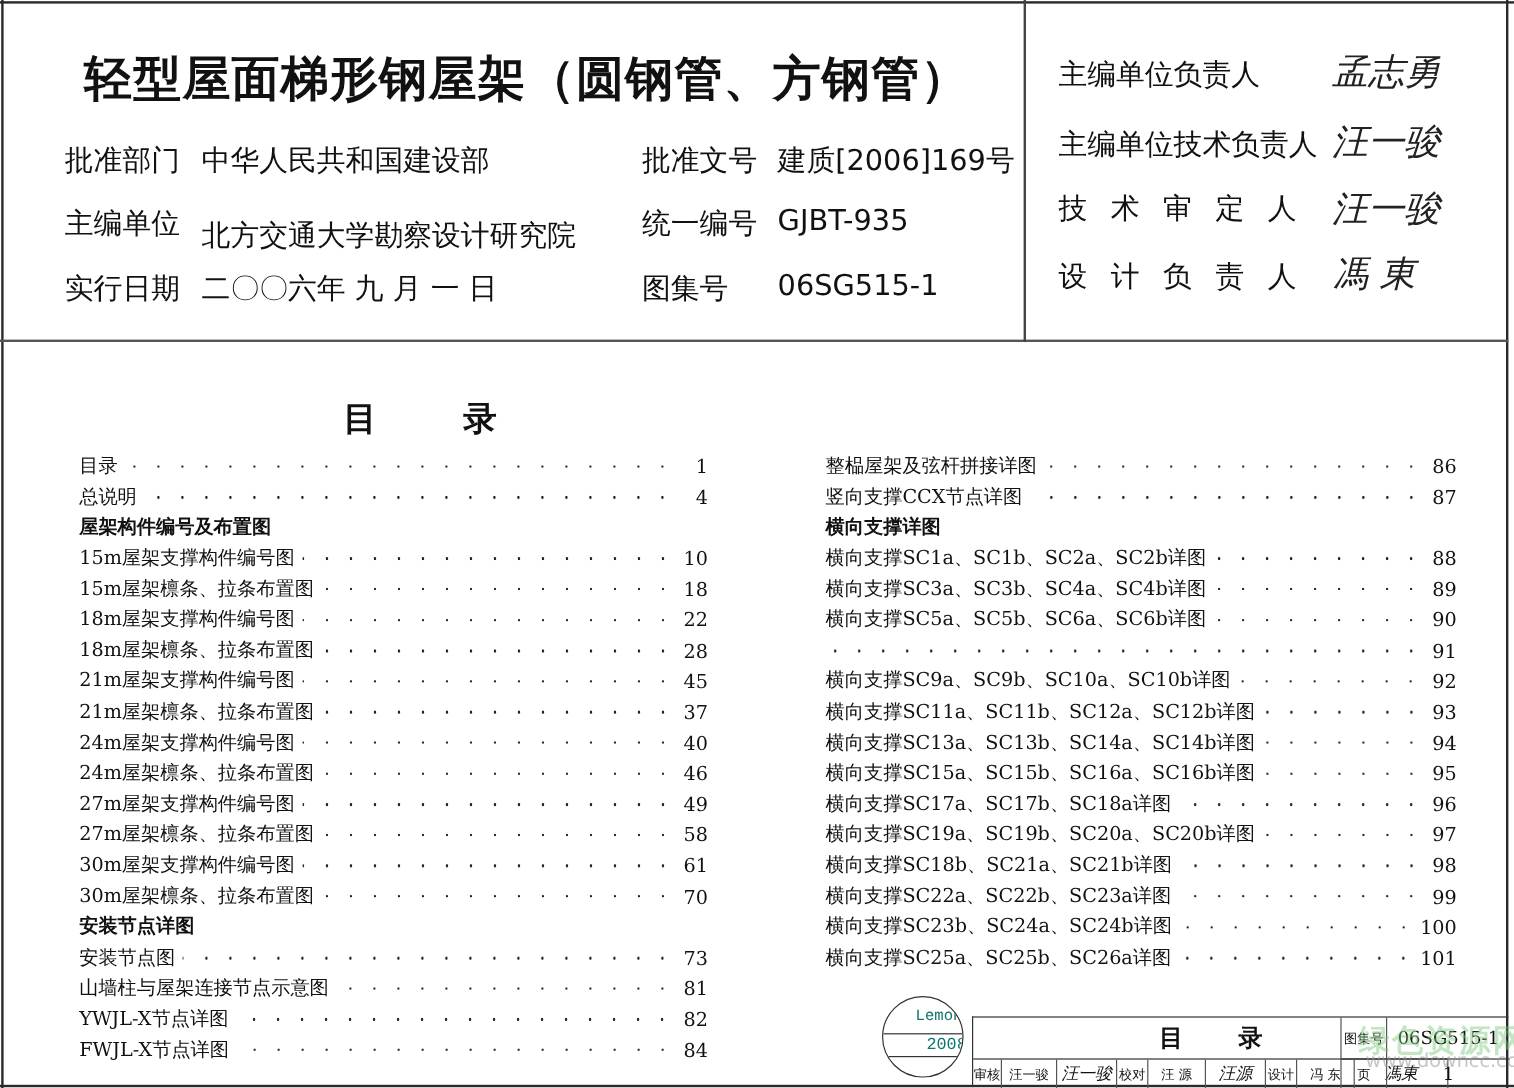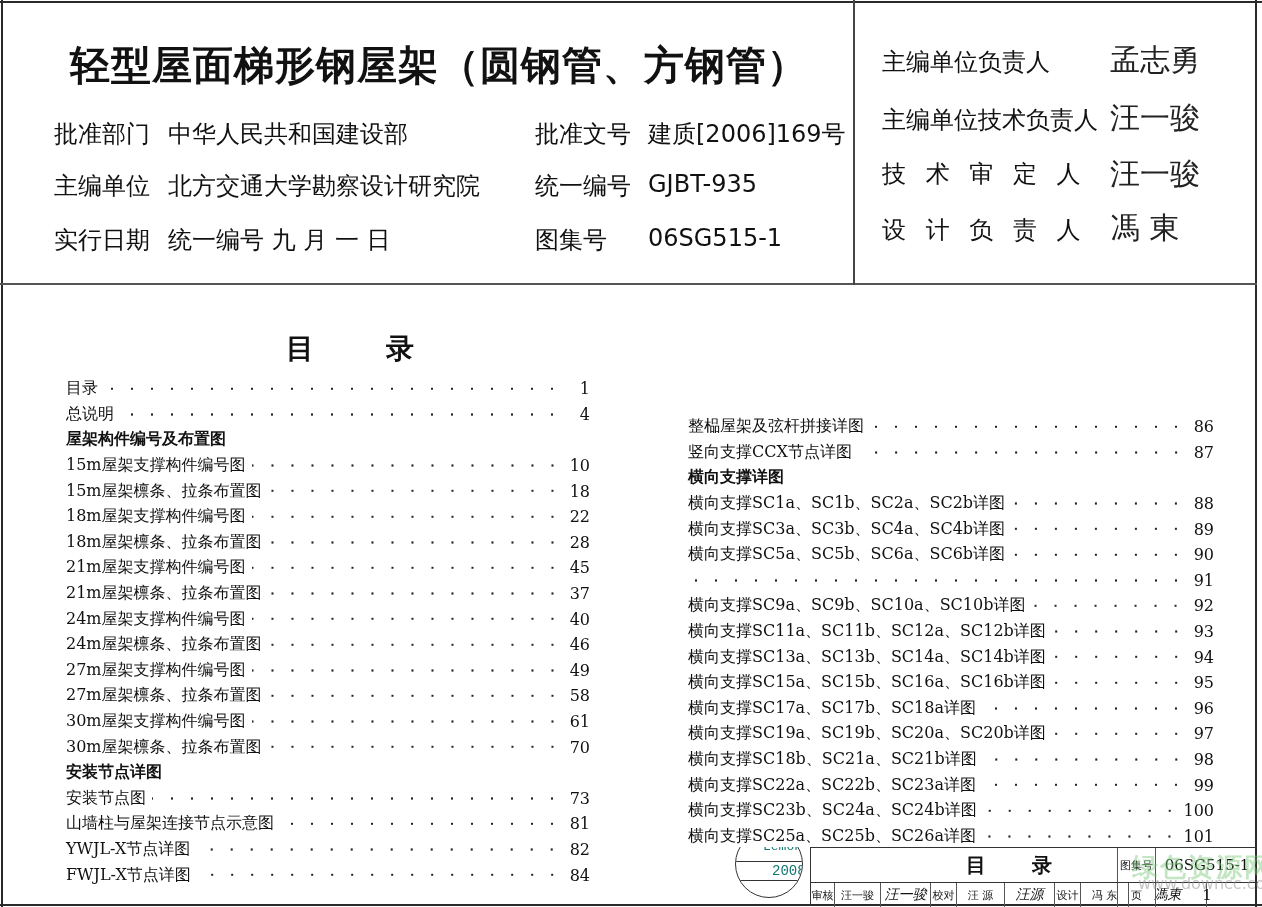--- a/index.html
+++ b/index.html
@@ -17,31 +17,31 @@
       position: absolute; left: 70px; top: 38px;
       font-size: 40px; font-weight: bold; letter-spacing: 1px;
       white-space: nowrap;
     }
     .meta-label, .meta-value {
       position: absolute; font-size: 24px; white-space: nowrap;
     }
     .resp-label { position: absolute; left: 882px; font-size: 24px; white-space: nowrap; }
     .resp-sign {
       position: absolute; left: 1110px; font-size: 30px; white-space: nowrap;
-      font-family: "DejaVu Serif", serif; color: #222;
+      font-family: "DejaVu Serif", serif; font-style: italic; color: #222;
     }
 
     .toc-title {
       position: absolute; left: 286px; top: 330px; font-size: 28px; font-weight: bold;
       letter-spacing: 72px; white-space: nowrap;
     }
 
     .toc-col { position: absolute; top: 376px; }
     .toc-col.left { left: 66px; width: 524px; }
-    .toc-col.right { left: 688px; width: 526px; margin-top: 38px; }
+    .toc-col.right { left: 688px; width: 526px; }
     .toc-row {
       position: relative; height: 25.6px; display: flex; align-items: center;
       font-size: 16px; white-space: nowrap;
       font-family: "DejaVu Serif", serif;
     }
     .toc-row .label { padding-right: 6px; background: #fff; z-index: 1; }
     .toc-row .dots {
       flex: 1; height: 100%;
       background-image: radial-gradient(circle, #222 1px, transparent 1.3px);
       background-size: 20px 100%; background-repeat: repeat-x; background-position: right center;
@@ -103,23 +103,23 @@
 <div class="frame-left"></div>
 <div class="frame-right"></div>
 <div class="header-divider"></div>
 <div class="header-vert"></div>
 
 <div class="main-title">轻型屋面梯形钢屋架（圆钢管、方钢管）</div>
 
 <div class="meta-label" style="left:54px;top:118px">批准部门</div>
 <div class="meta-value" style="left:168px;top:118px">中华人民共和国建设部</div>
 <div class="meta-label" style="left:54px;top:170px">主编单位</div>
-<div class="meta-value" style="left:168px;top:170px">北方交通大学勘察设计研究院</div>
+<div class="meta-value" style="left:168px;top:180px">北方交通大学勘察设计研究院</div>
 <div class="meta-label" style="left:54px;top:224px">实行日期</div>
-<div class="meta-value" style="left:168px;top:224px">统一编号 九 月 一 日</div>
+<div class="meta-value" style="left:168px;top:224px">二〇〇六年 九 月 一 日</div>
 <div class="meta-label" style="left:535px;top:118px">批准文号</div>
 <div class="meta-value" style="left:648px;top:118px">建质[2006]169号</div>
 <div class="meta-label" style="left:535px;top:170px">统一编号</div>
 <div class="meta-value" style="left:648px;top:170px">GJBT-935</div>
 <div class="meta-label" style="left:535px;top:224px">图集号</div>
 <div class="meta-value" style="left:648px;top:224px">06SG515-1</div>
 
 <div class="resp-label" style="top:46px">主编单位负责人</div>
 <div class="resp-sign" style="top:40px">孟志勇</div>
 <div class="resp-label" style="top:104px">主编单位技术负责人</div>

